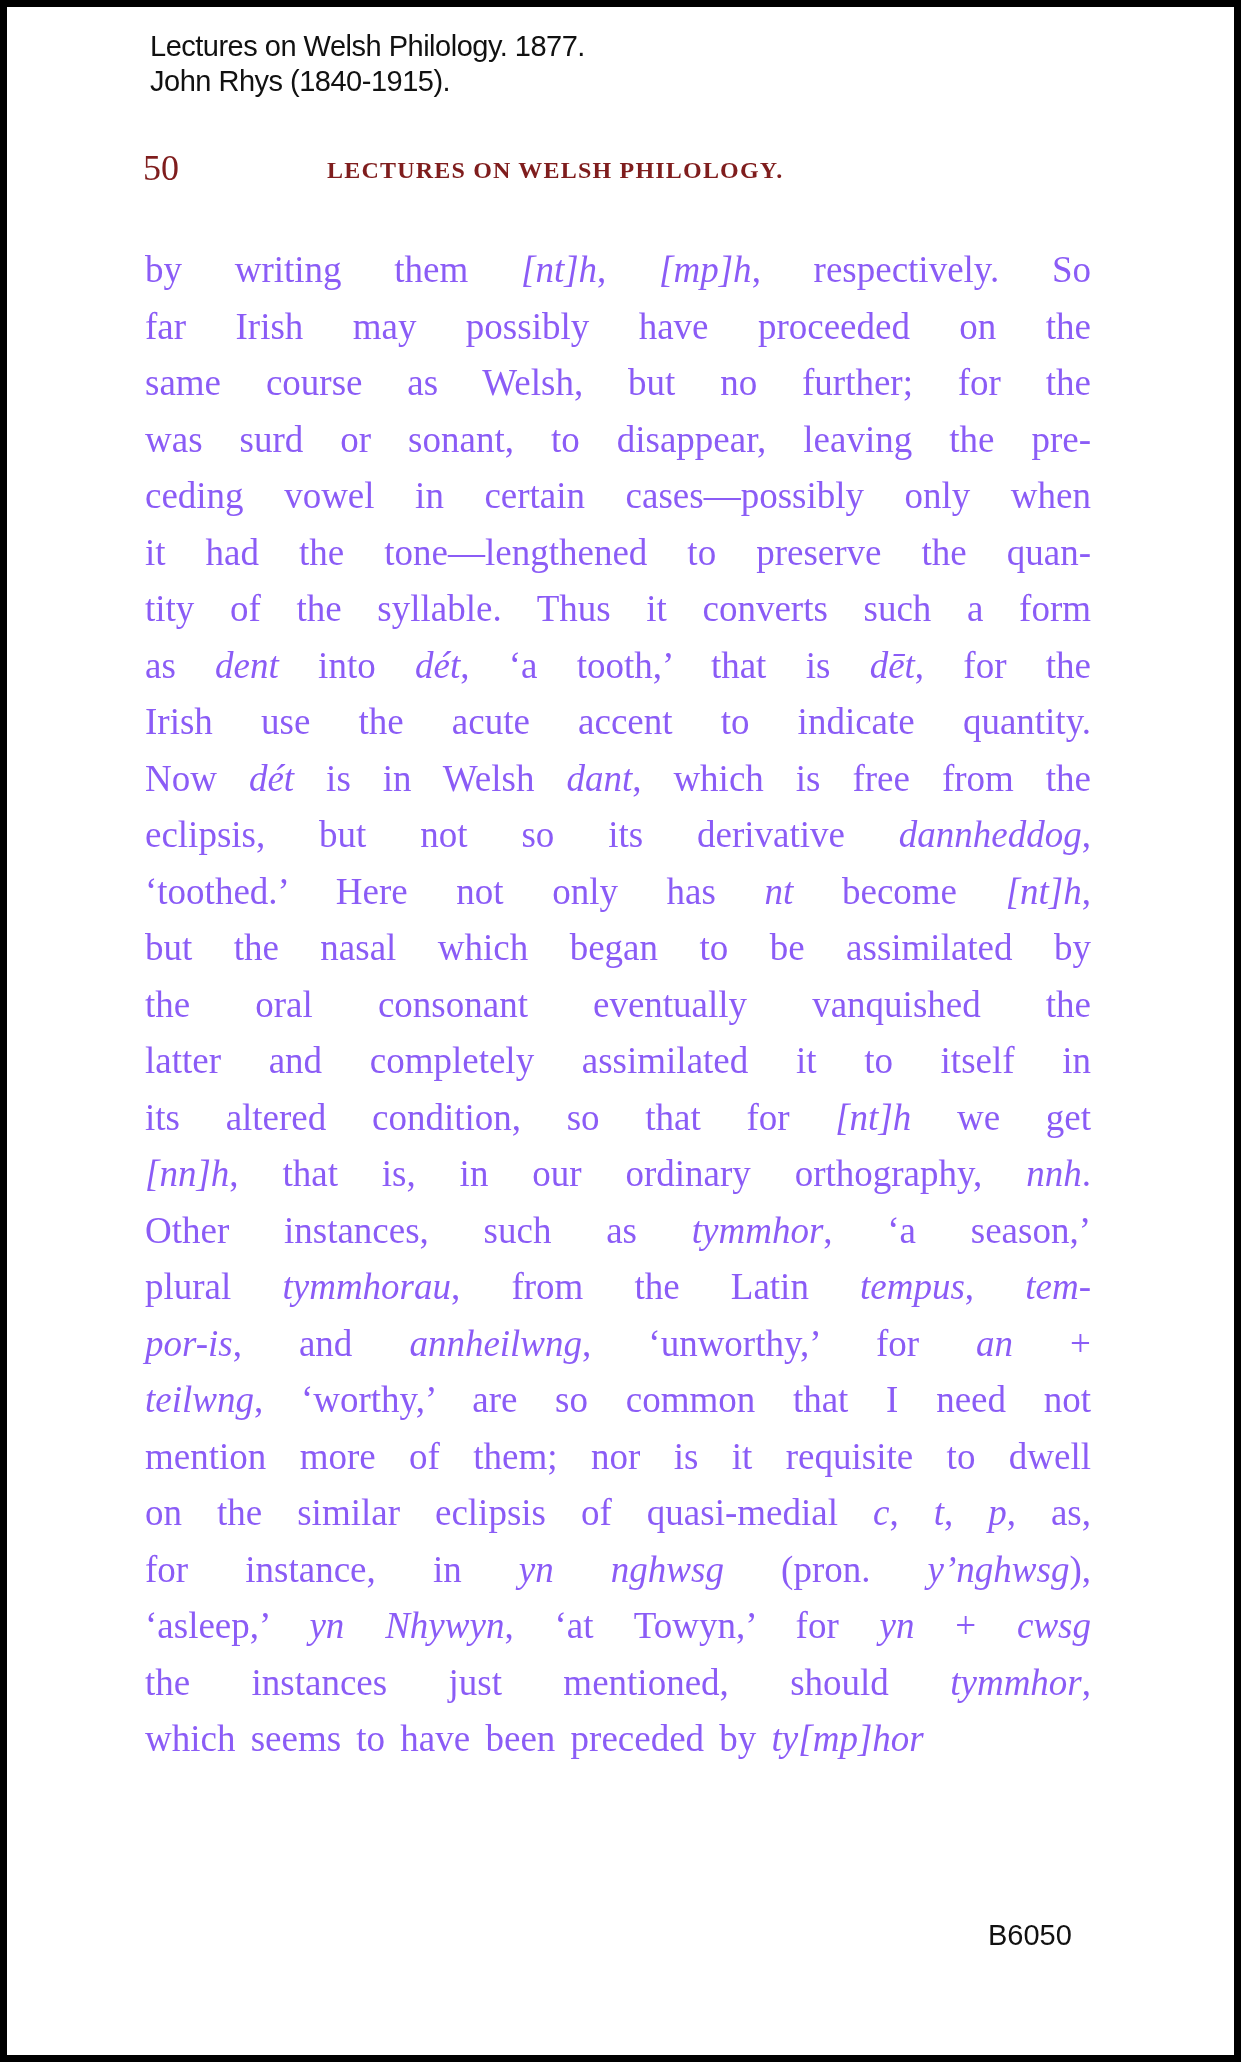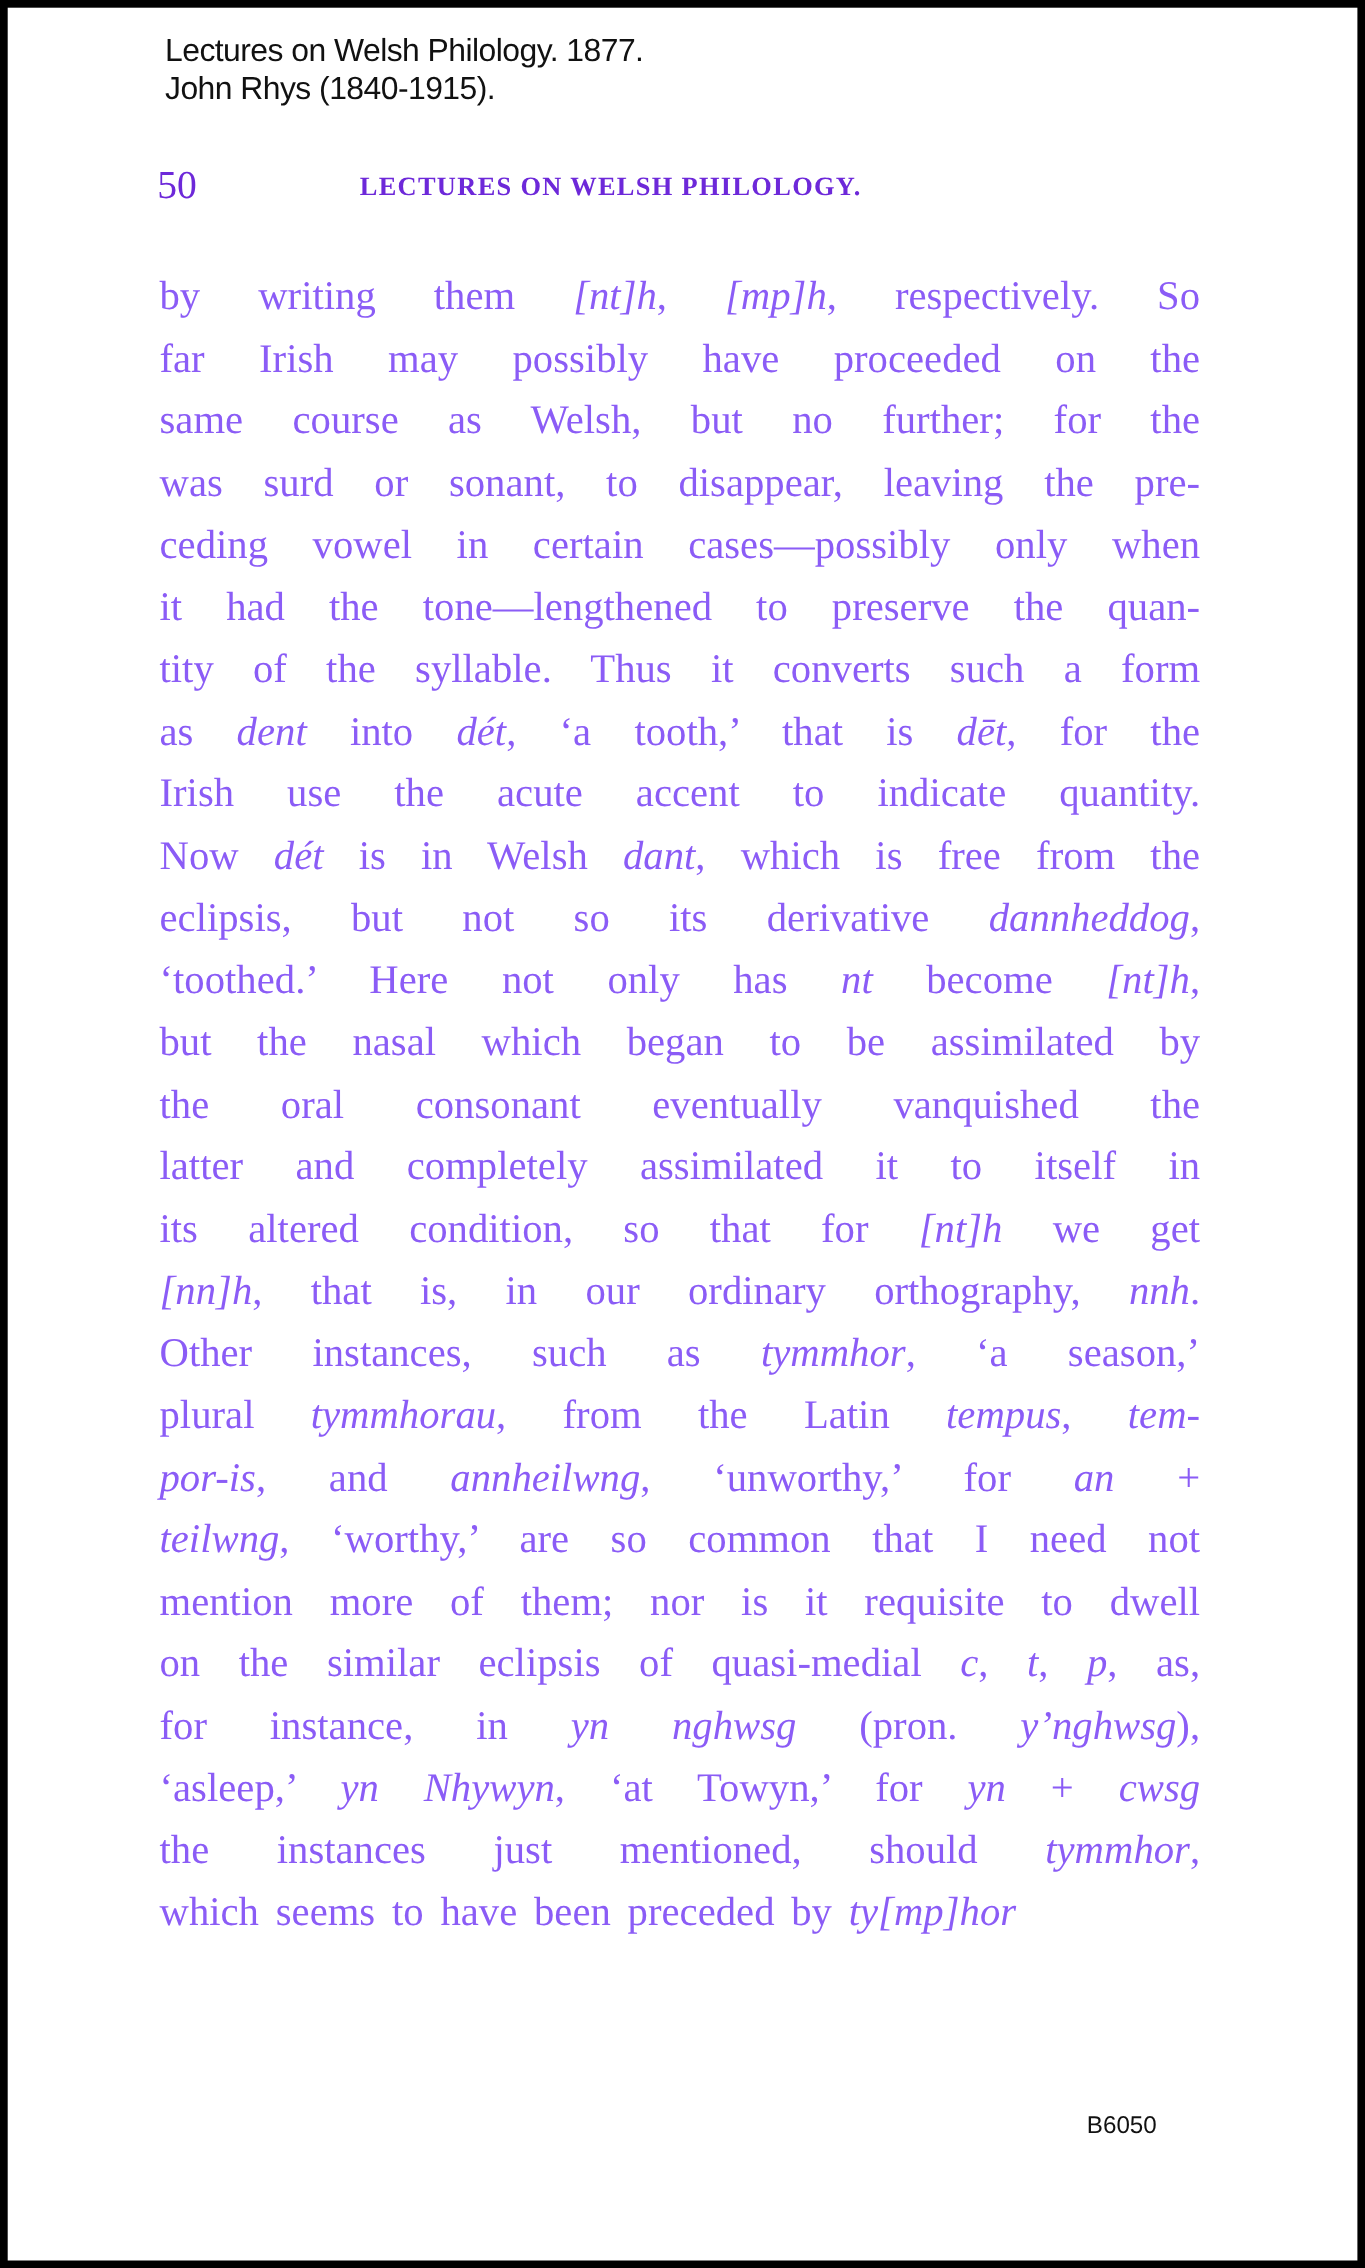--- a/index.html
+++ b/index.html
@@ -23,21 +23,21 @@
     line-height: 35px;
     color: #111;
     letter-spacing: -0.5px;
   }
   .meta div { white-space: nowrap; }
   .running-head {
     position: absolute;
     left: 136px; top: 140px;
     width: 950px; height: 50px;
     font-family: "Liberation Serif", serif;
-    color: #6d28d9;
+    color: #7f1d1d;
   }
   .page-number {
     position: absolute; left: 0; top: 0;
     font-size: 36px;
   }
   .head-title {
     position: absolute; left: 184px; top: 10px;
     font-size: 24px; letter-spacing: 1.2px;
     font-weight: bold;
     white-space: nowrap;
@@ -57,21 +57,21 @@
     text-align: justify;
     text-align-last: justify;
     height: 56.5px;
   }
   .line.last { text-align-last: left; word-spacing: 6px; }
   .ital { font-style: italic; }
   .code {
     position: absolute;
     left: 981px; top: 1912px;
     font-family: "Liberation Sans", sans-serif;
-    font-size: 22px;
+    font-size: 29px;
     color: #111;
   }
 </style>
 </head>
 <body>
 
 <div class="page">
   <div class="meta">
     <div>Lectures on Welsh Philology. 1877.</div>
     <div>John Rhys (1840-1915).</div>

